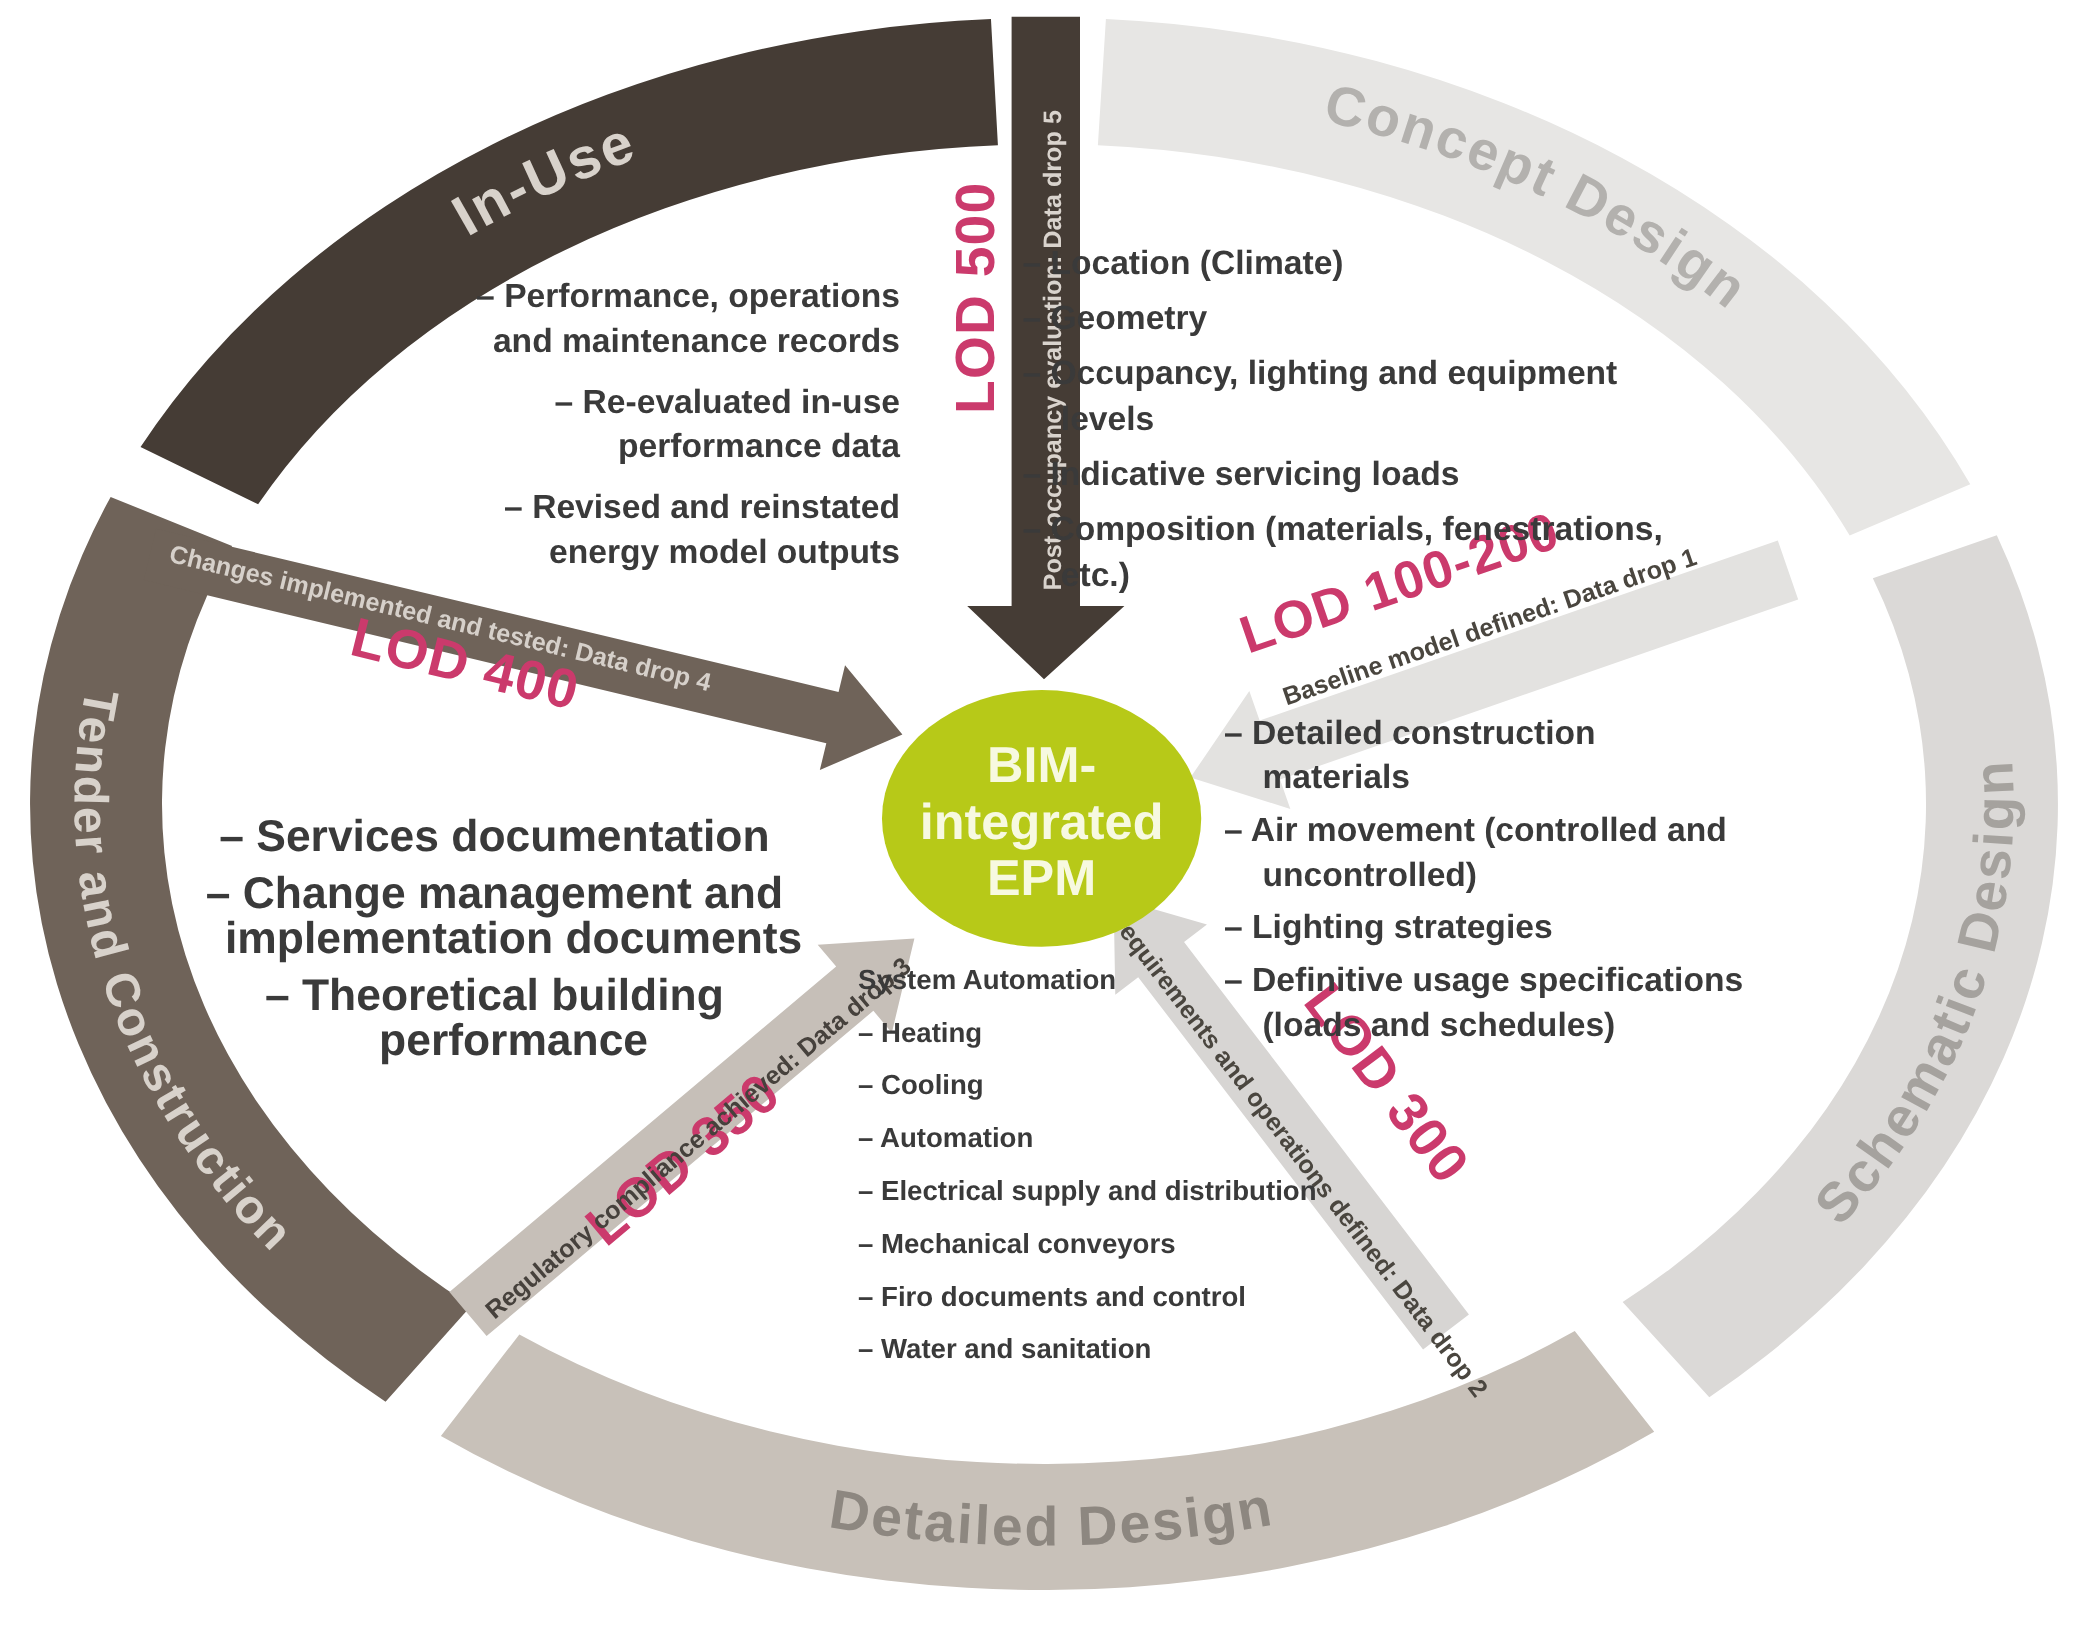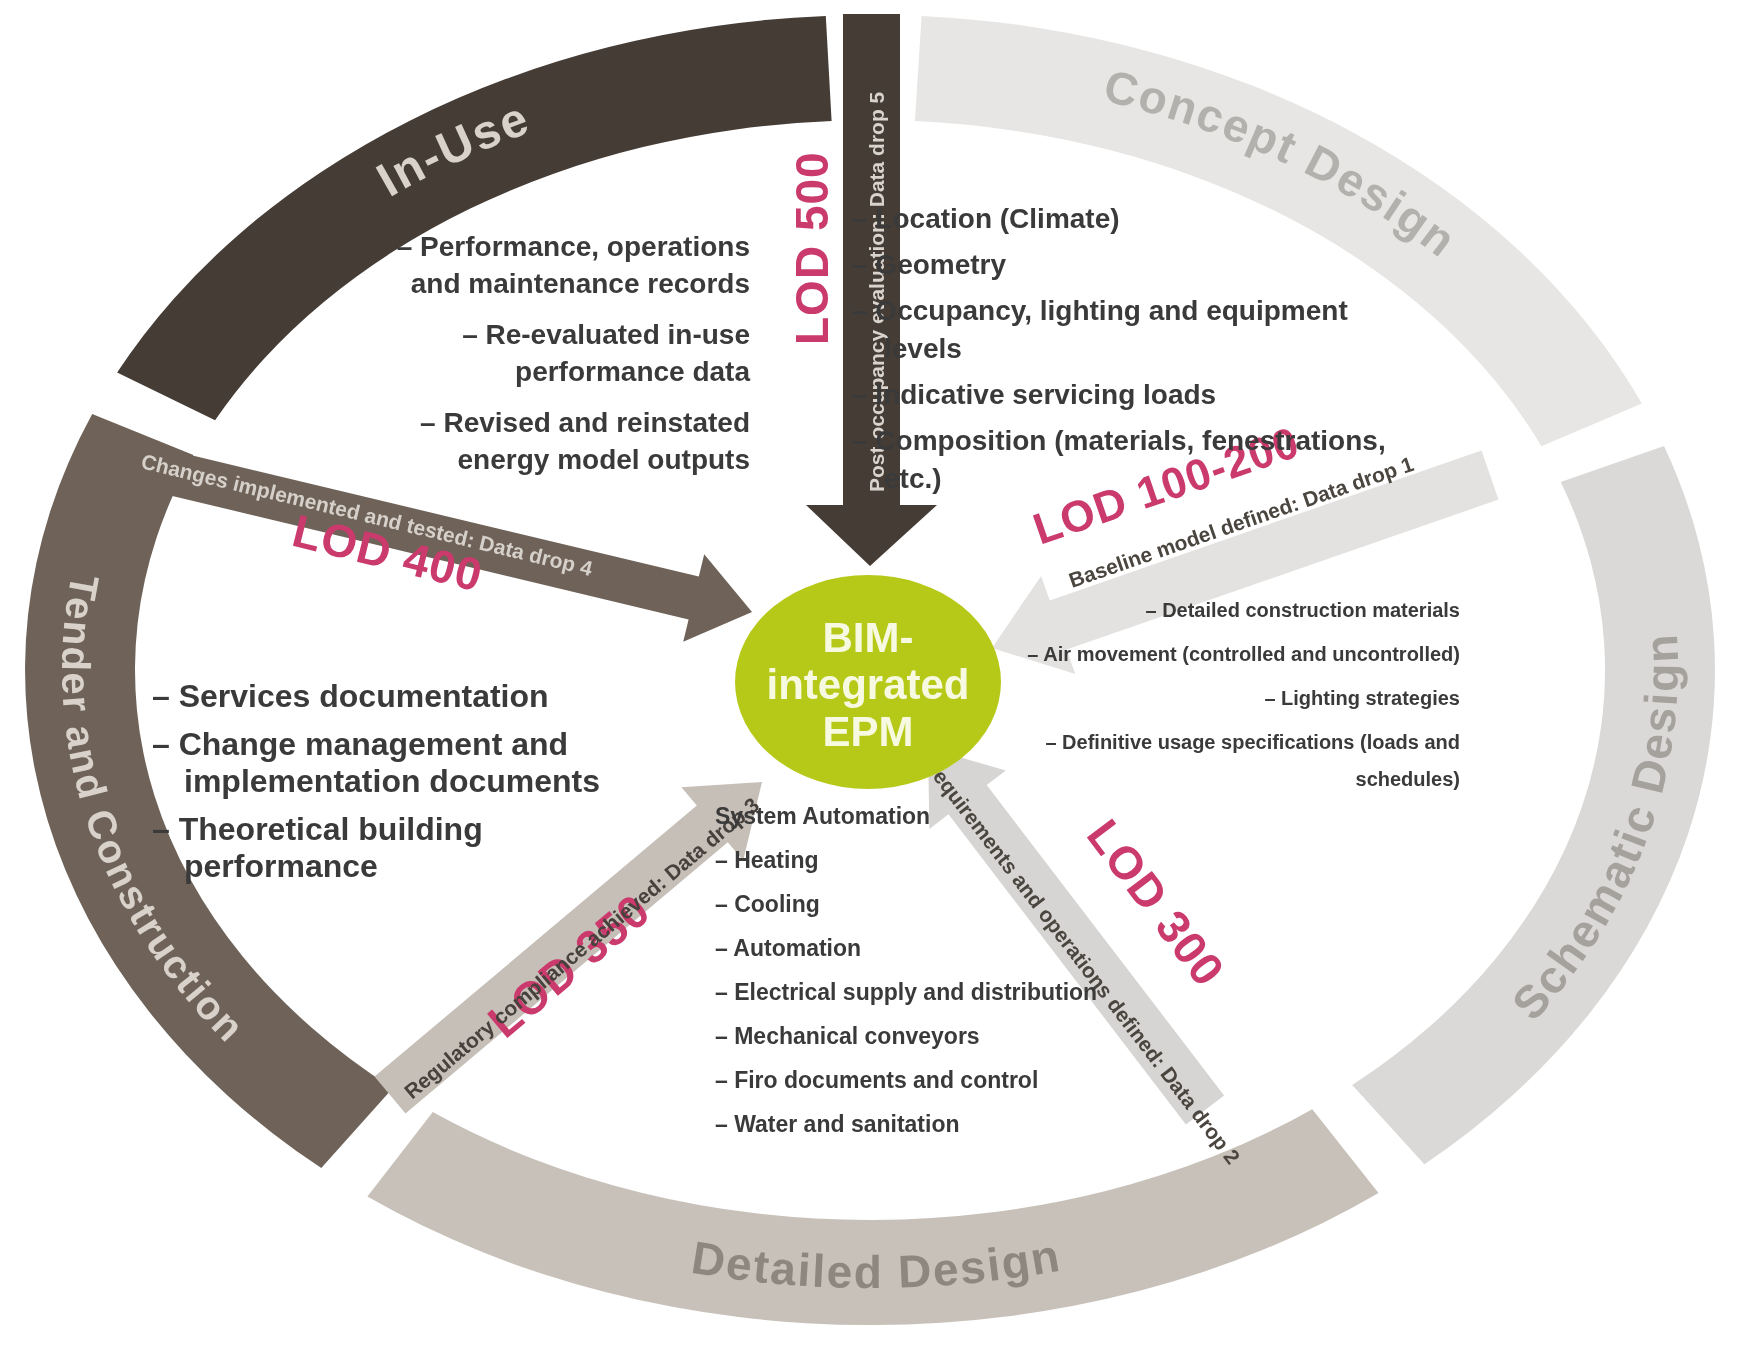--- a/index.html
+++ b/index.html
@@ -3,22 +3,22 @@
 <meta charset="utf-8">
 <style>
   html,body{margin:0;padding:0;background:#ffffff;}
   .stage{position:relative;width:1738px;height:1361px;background:#ffffff;overflow:hidden;
          font-family:"Liberation Sans",sans-serif;}
   .stage svg{position:absolute;left:0;top:0;}
   .blk{position:absolute;font-weight:bold;color:#3a3a3a;}
   .blk .li{padding-left:32px;text-indent:-32px;}
   .b1{font-size:28px;line-height:37px;text-align:right;}  .b1 .li{margin-bottom:14px;}
   .b2{font-size:28px;line-height:38px;}  .b2 .li{margin-bottom:8px;}
-  .b3{font-size:20px;line-height:37px;text-align:right;}  .b3 .li{margin-bottom:7px;}
-  .b4{font-size:32px;line-height:37px;}  .b4 .li{margin-bottom:11px;}
+  .b3{font-size:28px;line-height:37px;}  .b3 .li{margin-bottom:7px;}
+  .b4{font-size:37px;line-height:37px;text-align:center;}  .b4 .li{margin-bottom:11px;}
   .b5{font-size:23px;line-height:40px;}  .b5 .li{margin-bottom:4px;}
   .b5 .hdr{padding-left:0;text-indent:0;margin-bottom:4px;}
   text{font-family:"Liberation Sans",sans-serif;}
   .ringlab{font-weight:bold;letter-spacing:2px;}
   .lod{font-weight:bold;letter-spacing:1px;}
   .note{font-weight:bold;}
 </style>
 </head>
 <body>
 

